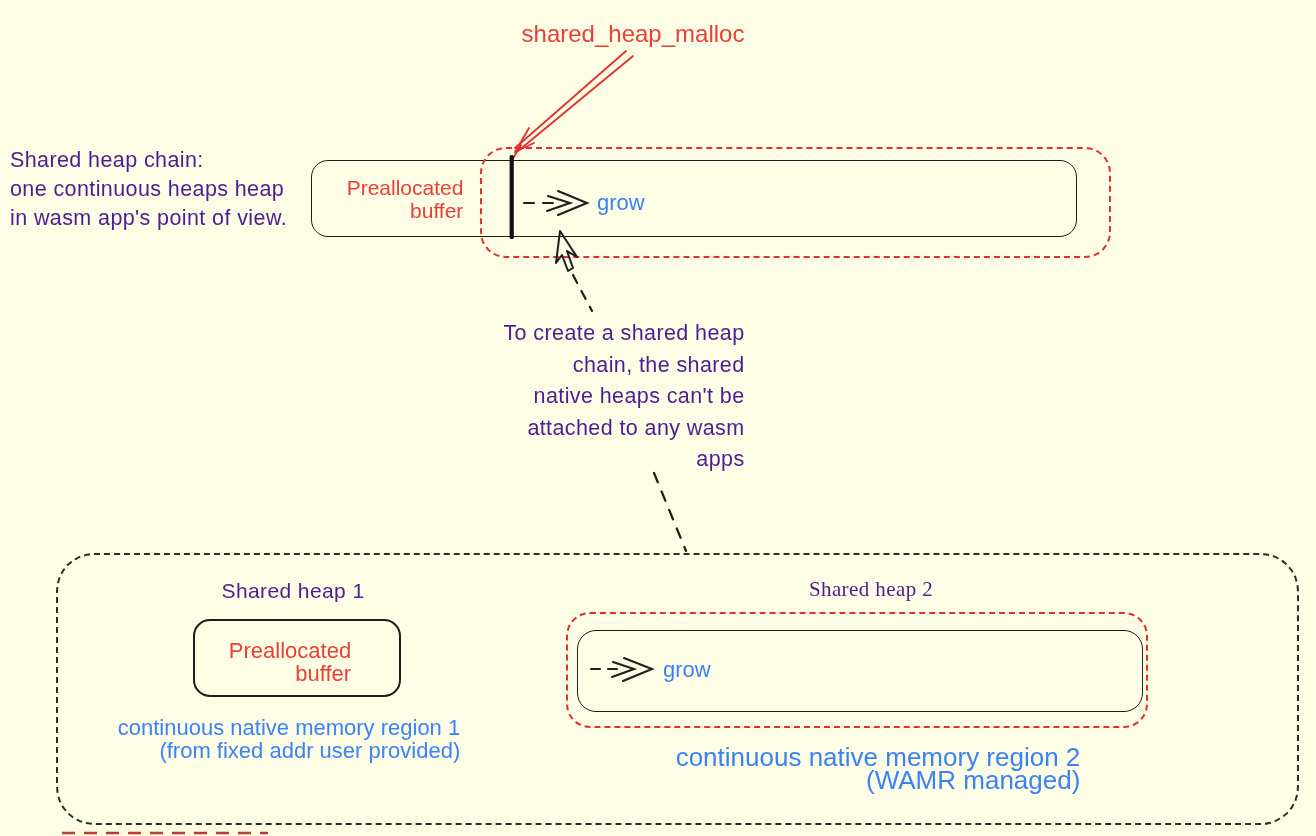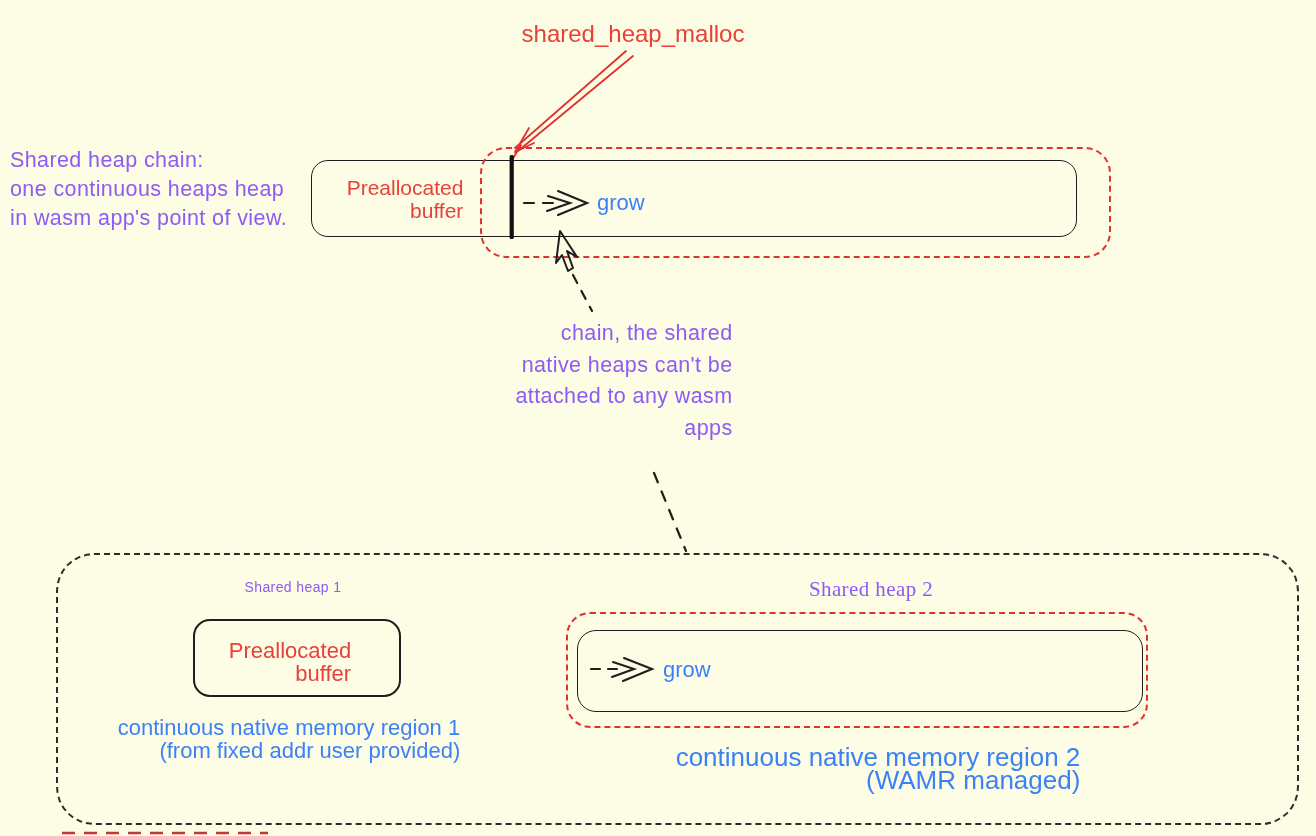--- a/index.html
+++ b/index.html
@@ -29,30 +29,30 @@
   .heap2-red-dash{
     left:566px;top:612px;width:582px;height:116px;
     border:2.3px dashed #E03131;border-radius:24px;z-index:2;
   }
   .heap2-box{
     left:577px;top:630px;width:566px;height:82px;
     border:1.8px solid #1e1e1e;border-radius:19px;z-index:2;
   }
   
   .txt{position:absolute;z-index:4;white-space:nowrap;}
-  .soft{color:#8b5cf6;letter-spacing:0.4px;}
+  .soft{color:#4c1d95;letter-spacing:0.4px;}
   .hel{color:#3b82f6;}
   .red-text{color:#E8403A;}
   .center{transform:translateX(-50%);text-align:right;}
   .malloc-label{left:633px;top:20px;font-size:24px;}
   .chain-note{left:10px;top:146px;font-size:21.5px;line-height:29px;}
   .prealloc-top{left:405px;top:176px;font-size:21px;line-height:23px;}
   .grow-label-1{left:597px;top:190px;font-size:22px;}
   .middle-note{left:624px;top:318px;font-size:21.5px;line-height:31.5px;}
-  .heap1-title{left:293px;top:579px;font-size:14px;}
+  .heap1-title{left:293px;top:579px;font-size:21px;}
   .heap1-box-label{left:290px;top:639px;font-size:22px;line-height:23px;z-index:4;}
   .heap1-caption{left:289px;top:717px;font-size:22px;line-height:22.5px;}
   .heap2-title{left:871px;top:577px;font-size:21px;font-family:Liberation Serif, serif;}
   .grow-label-2{left:663px;top:657px;font-size:22px;}
   .heap2-caption{left:878px;top:746px;font-size:26px;line-height:22.5px;}
   
   .overlay{position:absolute;left:0;top:0;z-index:3;}
 </style>
 </head>
 <body>
@@ -106,20 +106,21 @@
 </div>
 
 <div class="txt red-text center prealloc-top">
   <div>Preallocated</div>
   <div>buffer</div>
 </div>
 
 <div class="txt hel grow-label-1">grow</div>
 
 <div class="txt soft center middle-note">
+  <div>To create a shared heap</div>
   <div>chain, the shared</div>
   <div>native heaps can't be</div>
   <div>attached to any wasm</div>
   <div>apps</div>
 </div>
 
 <div class="txt soft center heap1-title">Shared heap 1</div>
 
 <div class="txt red-text center heap1-box-label">
   <div>Preallocated</div>

